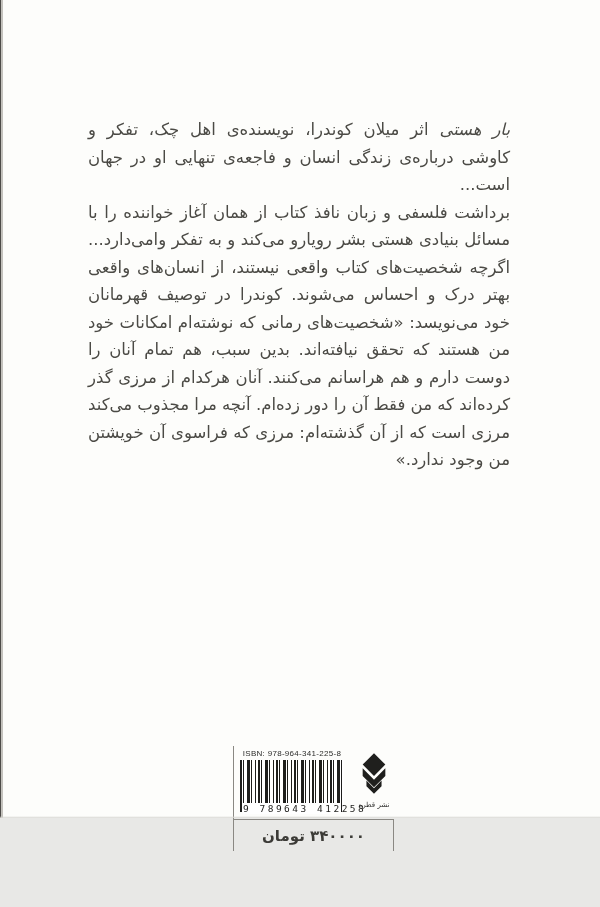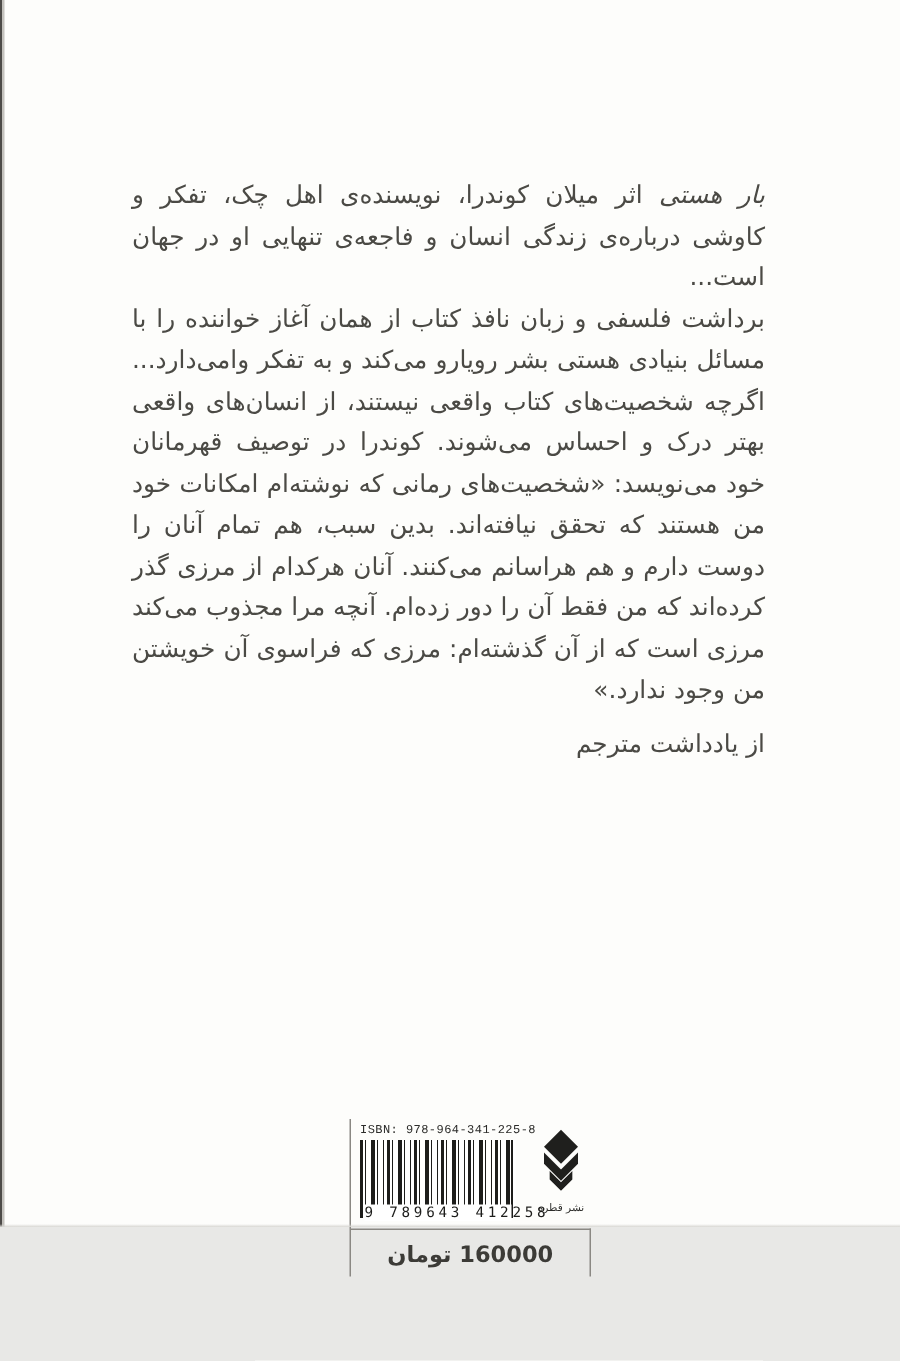--- a/index.html
+++ b/index.html
@@ -57,21 +57,21 @@
     width:104px;
     direction:ltr;
     padding-top:3px;
   }
   .isbn-label{
     font-size:8px;
     letter-spacing:.3px;
     color:#2c2c2a;
     text-align:center;
     white-space:nowrap;
-    font-family:Liberation Mono, monospace;
+    font-family:Liberation Sans, sans-serif;
   }
   .bars{
     margin-top:2px;
     height:52px;
     background:repeating-linear-gradient(90deg,
       #1d1d1b 0px,#1d1d1b 2px,#fff 2px,#fff 3px,
       #1d1d1b 3px,#1d1d1b 4px,#fff 4px,#fff 7px,
       #1d1d1b 7px,#1d1d1b 10px,#fff 10px,#fff 11px,
       #1d1d1b 11px,#1d1d1b 12px,#fff 12px,#fff 15px,
       #1d1d1b 15px,#1d1d1b 16px,#fff 16px,#fff 18px);
@@ -123,38 +123,37 @@
 </head>
 <body>
 
 <div class="cover">
 
   <div class="spine-edge"></div>
 
   <div class="blurb">
     <p><span class="lead-title">بار هستی</span><span> اثر میلان کوندرا، نویسنده‌ی اهل چک، تفکر و کاوشی درباره‌ی زندگی انسان و فاجعه‌ی تنهایی او در جهان است...</span></p>
     <p>برداشت فلسفی و زبان نافذ کتاب از همان آغاز خواننده را با مسائل بنیادی هستی بشر رویارو می‌کند و به تفکر وامی‌دارد... اگرچه شخصیت‌های کتاب واقعی نیستند، از انسان‌های واقعی بهتر درک و احساس می‌شوند. کوندرا در توصیف قهرمانان خود می‌نویسد: «شخصیت‌های رمانی که نوشته‌ام امکانات خود من هستند که تحقق نیافته‌اند. بدین سبب، هم تمام آنان را دوست دارم و هم هراسانم می‌کنند. آنان هرکدام از مرزی گذر کرده‌اند که من فقط آن را دور زده‌ام. آنچه مرا مجذوب می‌کند مرزی است که از آن گذشته‌ام: مرزی که فراسوی آن خویشتن من وجود ندارد.»</p>
-    <p class="signature">از یادداشت مترجم</p>
   </div>
 
   <div class="price-box">
     <div class="barcode-row">
       <div class="logo-col">
         <svg width="34" height="44" viewBox="0 0 36 46">
           <polygon points="18,1 30,13 18,25 6,13" fill="#1f1f1d"></polygon>
           <polygon points="6,17 18,29 30,17 30,25 18,37 6,25" fill="#1f1f1d"></polygon>
           <polygon points="10,30 18,38 26,30 26,36 18,44 10,36" fill="#1f1f1d"></polygon>
         </svg>
         <div class="logo-caption">نشر قطره</div>
       </div>
       <div class="barcode-col">
         <div class="isbn-label">ISBN: 978-964-341-225-8</div>
         <div class="bars">
           <div class="barcode-digits">9 789643 412258</div>
         </div>
       </div>
     </div>
-    <div class="price-row">160000 تومان</div>
+    <div class="price-row">۳۴۰۰۰۰ تومان</div>
   </div>
 
 
   <div class="bottom-edge"></div>
 </div>
 
 </body></html>

